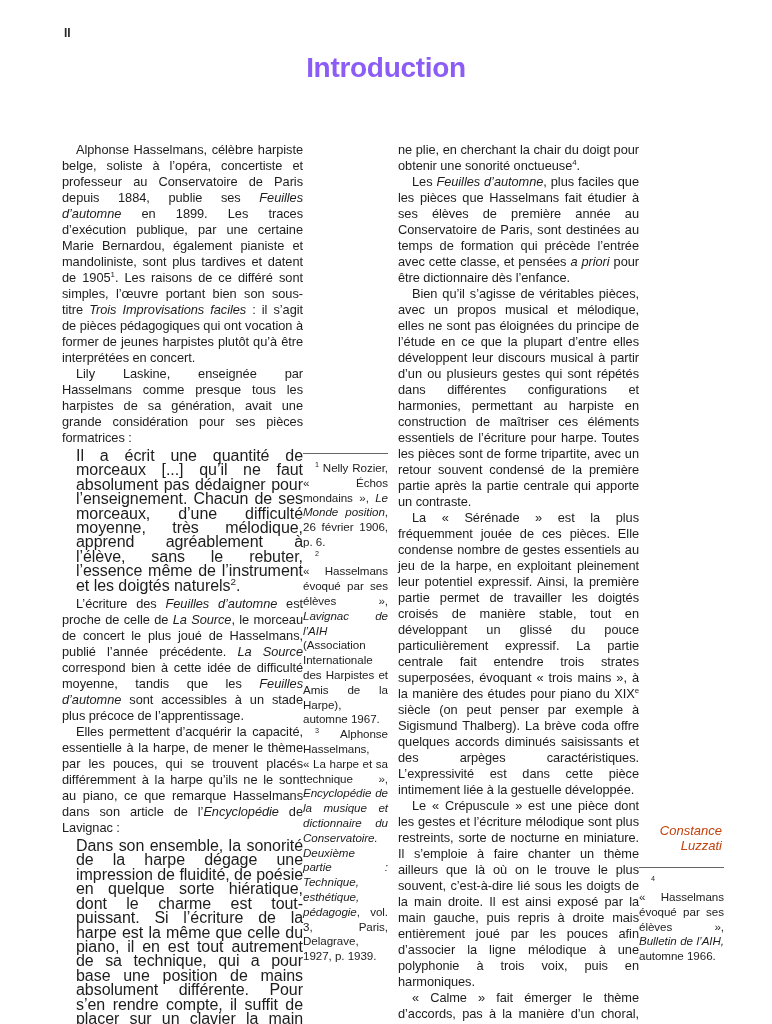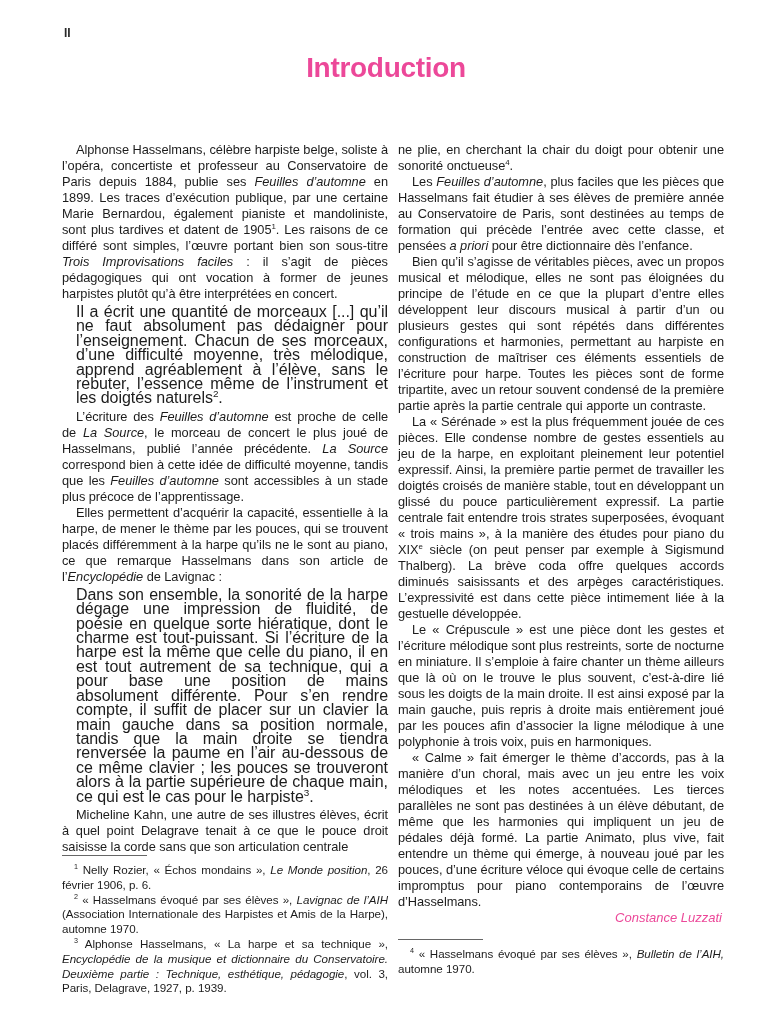--- a/index.html
+++ b/index.html
@@ -11,31 +11,31 @@
     color:#1c1c1c;
     overflow:hidden;
   }
   .page-number{
     position:absolute;top:26px;left:64px;
     font-size:12px;font-weight:bold;color:#2a2a2a;
   }
   .page-title{
     position:absolute;top:52px;left:0;width:100%;
     text-align:center;
-    font-size:28px;font-weight:bold;color:#ec4899;
+    font-size:28px;font-weight:bold;color:#8b5cf6;
     letter-spacing:-0.3px;
     margin:0;
   }
   .columns{
     position:absolute;top:142px;left:62px;
     display:flex;gap:10px;
   }
   .col{
     width:326px;height:822px;
-    display:flex;flex-direction:column;
+    display:flex;flex-direction:row;
     position:relative;
   }
   .textflow p{margin:0;}
   p.body{
     font-size:12.8px;line-height:16px;
     text-align:justify;letter-spacing:-0.05px;
   }
   p.body.indent{text-indent:14px;}
   p.quote{
     font-size:16px;line-height:14.4px;
@@ -49,67 +49,68 @@
     margin:0 0 7px 0;
   }
   p.footnote{
     font-size:11.6px;line-height:14.8px;
     text-align:justify;text-indent:12px;
     letter-spacing:-0.05px;margin:0;
   }
   .signature{
     font-size:13px;font-style:italic;
     text-align:right;margin:0 2px 14px 0;
-    color:#ec4899;
+    color:#c2410c;
   }
   sup{font-size:62%;line-height:0;vertical-align:super;}
   i{font-style:italic;}
 </style>
 </head>
 <body>
 
 <div class="page">
 
   <div class="page-number">II</div>
 
   <h1 class="page-title">Introduction</h1>
 
   <div class="columns">
 
     <div class="col">
       <div class="textflow">
           <p class="body indent"><span>Alphonse Hasselmans, célèbre harpiste belge, soliste à l’opéra, concertiste et professeur au Conservatoire de Paris depuis 1884, publie ses </span><i>Feuilles d’automne</i><span> en 1899. Les traces d’exécution publique, par une certaine Marie Bernardou, également pianiste et mandoliniste, sont plus tardives et datent de 1905</span><sup>1</sup><span>. Les raisons de ce différé sont simples, l’œuvre portant bien son sous-titre </span><i>Trois Improvisations faciles</i><span>&nbsp;: il s’agit de pièces pédagogiques qui ont vocation à former de jeunes harpistes plutôt qu’à être interprétées en concert.</span></p>
+          <p class="body indent"><span>Lily Laskine, enseignée par Hasselmans comme presque tous les harpistes de sa génération, avait une grande considération pour ses pièces formatrices&nbsp;:</span></p>
           <p class="quote"><span>Il a écrit une quantité de morceaux [...] qu’il ne faut absolument pas dédaigner pour l’enseignement. Chacun de ses morceaux, d’une difficulté moyenne, très mélodique, apprend agréablement à l’élève, sans le rebuter, l’essence même de l’instrument et les doigtés naturels</span><sup>2</sup><span>.</span></p>
           <p class="body indent"><span>L’écriture des </span><i>Feuilles d’automne</i><span> est proche de celle de </span><i>La Source</i><span>, le morceau de concert le plus joué de Hasselmans, publié l’année précédente. </span><i>La Source</i><span> correspond bien à cette idée de difficulté moyenne, tandis que les </span><i>Feuilles d’automne</i><span> sont accessibles à un stade plus précoce de l’apprentissage.</span></p>
           <p class="body indent"><span>Elles permettent d’acquérir la capacité, essentielle à la harpe, de mener le thème par les pouces, qui se trouvent placés différemment à la harpe qu’ils ne le sont au piano, ce que remarque Hasselmans dans son article de l’</span><i>Encyclopédie</i><span> de Lavignac&nbsp;:</span></p>
           <p class="quote"><span>Dans son ensemble, la sonorité de la harpe dégage une impression de fluidité, de poésie en quelque sorte hiératique, dont le charme est tout-puissant. Si l’écriture de la harpe est la même que celle du piano, il en est tout autrement de sa technique, qui a pour base une position de mains absolument différente. Pour s’en rendre compte, il suffit de placer sur un clavier la main gauche dans sa position normale, tandis que la main droite se tiendra renversée la paume en l’air au-dessous de ce même clavier&nbsp;; les pouces se trouveront alors à la partie supérieure de chaque main, ce qui est le cas pour le harpiste</span><sup>3</sup><span>.</span></p>
           <p class="body indent"><span>Micheline Kahn, une autre de ses illustres élèves, écrit à quel point Delagrave tenait à ce que le pouce droit saisisse la corde sans que son articulation centrale</span></p>
         </div>
       <div class="bottom">
         <div class="fn-rule"></div>
         <div class="textflow">
             <p class="footnote"><sup>1</sup><span> Nelly Rozier, «&nbsp;Échos mondains&nbsp;», </span><i>Le Monde position</i><span>, 26 février 1906, p. 6.</span></p>
-            <p class="footnote"><sup>2</sup><span> «&nbsp;Hasselmans évoqué par ses élèves&nbsp;», </span><i>Lavignac de l’AIH</i><span> (Association Internationale des Harpistes et Amis de la Harpe), automne 1970.</span></p>
+            <p class="footnote"><sup>2</sup><span> «&nbsp;Hasselmans évoqué par ses élèves&nbsp;», </span><i>Lavignac de l’AIH</i><span> (Association Internationale des Harpistes et Amis de la Harpe), automne 1967.</span></p>
             <p class="footnote"><sup>3</sup><span> Alphonse Hasselmans, «&nbsp;La harpe et sa technique&nbsp;», </span><i>Encyclopédie de la musique et dictionnaire du Conservatoire. Deuxième partie&nbsp;: Technique, esthétique, pédagogie</i><span>, vol. 3, Paris, Delagrave, 1927, p. 1939.</span></p>
           </div>
       </div>
     </div>
 
     <div class="col">
       <div class="textflow">
           <p class="body"><span>ne plie, en cherchant la chair du doigt pour obtenir une sonorité onctueuse</span><sup>4</sup><span>.</span></p>
           <p class="body indent"><span>Les </span><i>Feuilles d’automne</i><span>, plus faciles que les pièces que Hasselmans fait étudier à ses élèves de première année au Conservatoire de Paris, sont destinées au temps de formation qui précède l’entrée avec cette classe, et pensées </span><i>a priori</i><span> pour être dictionnaire dès l’enfance.</span></p>
           <p class="body indent"><span>Bien qu’il s’agisse de véritables pièces, avec un propos musical et mélodique, elles ne sont pas éloignées du principe de l’étude en ce que la plupart d’entre elles développent leur discours musical à partir d’un ou plusieurs gestes qui sont répétés dans différentes configurations et harmonies, permettant au harpiste en construction de maîtriser ces éléments essentiels de l’écriture pour harpe. Toutes les pièces sont de forme tripartite, avec un retour souvent condensé de la première partie après la partie centrale qui apporte un contraste.</span></p>
           <p class="body indent"><span>La «&nbsp;Sérénade&nbsp;» est la plus fréquemment jouée de ces pièces. Elle condense nombre de gestes essentiels au jeu de la harpe, en exploitant pleinement leur potentiel expressif. Ainsi, la première partie permet de travailler les doigtés croisés de manière stable, tout en développant un glissé du pouce particulièrement expressif. La partie centrale fait entendre trois strates superposées, évoquant «&nbsp;trois mains&nbsp;», à la manière des études pour piano du XIX</span><sup>e</sup><span> siècle (on peut penser par exemple à Sigismund Thalberg). La brève coda offre quelques accords diminués saisissants et des arpèges caractéristiques. L’expressivité est dans cette pièce intimement liée à la gestuelle développée.</span></p>
           <p class="body indent"><span>Le «&nbsp;Crépuscule&nbsp;» est une pièce dont les gestes et l’écriture mélodique sont plus restreints, sorte de nocturne en miniature. Il s’emploie à faire chanter un thème ailleurs que là où on le trouve le plus souvent, c’est-à-dire lié sous les doigts de la main droite. Il est ainsi exposé par la main gauche, puis repris à droite mais entièrement joué par les pouces afin d’associer la ligne mélodique à une polyphonie à trois voix, puis en harmoniques.</span></p>
           <p class="body indent"><span>«&nbsp;Calme&nbsp;» fait émerger le thème d’accords, pas à la manière d’un choral, mais avec un jeu entre les voix mélodiques et les notes accentuées. Les tierces parallèles ne sont pas destinées à un élève débutant, de même que les harmonies qui impliquent un jeu de pédales déjà formé. La partie Animato, plus vive, fait entendre un thème qui émerge, à nouveau joué par les pouces, d’une écriture véloce qui évoque celle de certains impromptus pour piano contemporains de l’œuvre d’Hasselmans.</span></p>
         </div>
       <div class="bottom">
         <p class="signature">Constance Luzzati</p>
         <div class="fn-rule"></div>
         <div class="textflow">
-            <p class="footnote"><sup>4</sup><span> «&nbsp;Hasselmans évoqué par ses élèves&nbsp;», </span><i>Bulletin de l’AIH,</i><span> automne 1970.</span></p>
+            <p class="footnote"><sup>4</sup><span> «&nbsp;Hasselmans évoqué par ses élèves&nbsp;», </span><i>Bulletin de l’AIH,</i><span> automne 1966.</span></p>
           </div>
       </div>
     </div>
 
   </div>
 </div>
 
 </body></html>

